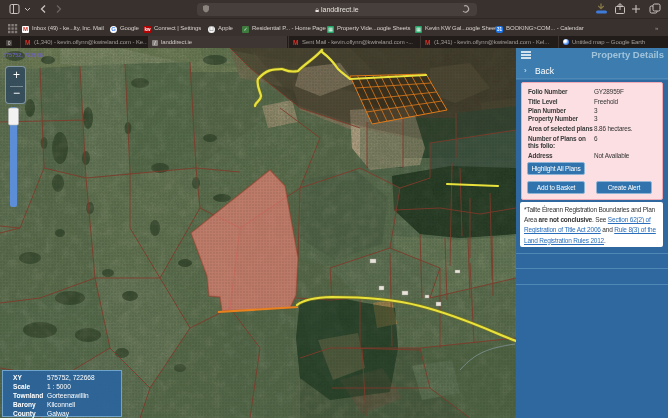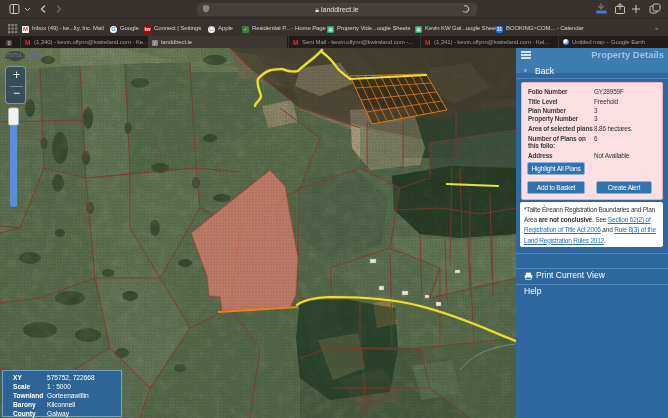--- a/index.html
+++ b/index.html
@@ -14,21 +14,21 @@
   .addr { position:absolute; left:197px; top:2.5px; width:280px; height:13px; background:#473f3b; border-radius:4px;
           color:#e6e1dc; font-size:7px; line-height:13px; text-align:center; }
   .bm { position:absolute; top:0; height:18px; line-height:18px; font-size:6px; letter-spacing:-0.1px; color:#d6d1cc; white-space:nowrap; }
   .bm .fav { display:inline-block; width:7px; height:7px; vertical-align:-1px; margin-right:3px; border-radius:1px; }
   .tab { position:absolute; top:0; height:12px; line-height:12px; font-size:6px; letter-spacing:-0.1px; color:#a49d98; white-space:nowrap; overflow:hidden; padding-left:4px; }
   .tab .fav { display:inline-block; width:6px; height:6px; vertical-align:-1px; margin-right:3px; }
   .tab.active { background:#3d3633; color:#cfc9c4; }
 
   
   .panel { position:absolute; left:516px; top:48px; width:152px; height:370px; background:#2e689e; }
-  .phead { position:absolute; left:0; top:0; width:152px; height:25px; background:#3d7cae; }
+  .phead { position:absolute; left:0; top:0; width:152px; height:32px; background:#3d7cae; }
   .phead .title { position:absolute; right:4px; top:1px; font-size:9.5px; font-weight:bold; color:#9fc3da; }
   .burger { position:absolute; left:5px; top:3px; width:10px; }
   .burger div { height:1.6px; background:#cfe2ee; margin-bottom:1.6px; }
   .back { position:absolute; left:0; top:15px; width:152px; height:16px; border-bottom:1px solid #4f87b5; color:#fff; font-size:8.5px; line-height:16px; }
   .back .chev { position:absolute; left:8px; font-size:8px; color:#d9e6f0; }
   .back .txt { position:absolute; left:19px; }
   .pinkbox { position:absolute; left:5px; top:34px; width:142px; height:118px; background:#fbdfe3; border:1px solid #efaab6; border-radius:2px; font-size:6.4px; letter-spacing:-0.15px; color:#333; }
   .row { position:absolute; left:6px; white-space:nowrap; }
   .row b { font-weight:bold; color:#3b3b3b; }
   .row .val { position:absolute; left:66px; font-weight:normal; }
@@ -379,27 +379,16 @@
       <div class="row" style="top:68.5px"><b>Address</b><span class="val">Not Available</span></div>
       <div class="pbtn" style="left:5px;top:79px;width:58px;height:13px;line-height:12px">Highlight All Plans</div>
       <div class="pbtn" style="left:5px;top:98px;width:58px;height:13px;line-height:12px">Add to Basket</div>
       <div class="pbtn" style="left:74px;top:98px;width:56px;height:13px;line-height:12px">Create Alert</div>
     </div>
 
     <div class="notebox">*Tailte Éireann Registration Boundaries and Plan Area <b>are not conclusive</b>. See <span class="lk">Section 62(2) of Registration of Title Act 2006</span> and <span class="lk">Rule 8(3) of the Land Registration Rules 2012</span>.</div>
 
     <div class="psep" style="top:204.5px"></div>
     <div class="psep" style="top:219.5px"></div>
-    <div class="pitem" style="top:219.5px">
-      <svg class="ic" width="9" height="12" viewBox="0 0 12 15" style="top:2px">
-          <rect x="2.5" y="3" width="7" height="3" fill="#fff"></rect>
-          <rect x="1" y="6" width="10" height="4" rx="0.8" fill="#fff"></rect>
-          <rect x="2.5" y="9" width="7" height="3.5" fill="#2e689e" stroke="#fff" stroke-width="0.8"></rect>
-        </svg>
-      <span class="tx">Print Current View</span>
-    </div>
     <div class="psep" style="top:235.5px"></div>
-    <div class="pitem" style="top:235.5px">
-        <span class="tx" style="left:8px">Help</span>
-      </div>
   </div>
 
 </div>
 
 </body></html>

